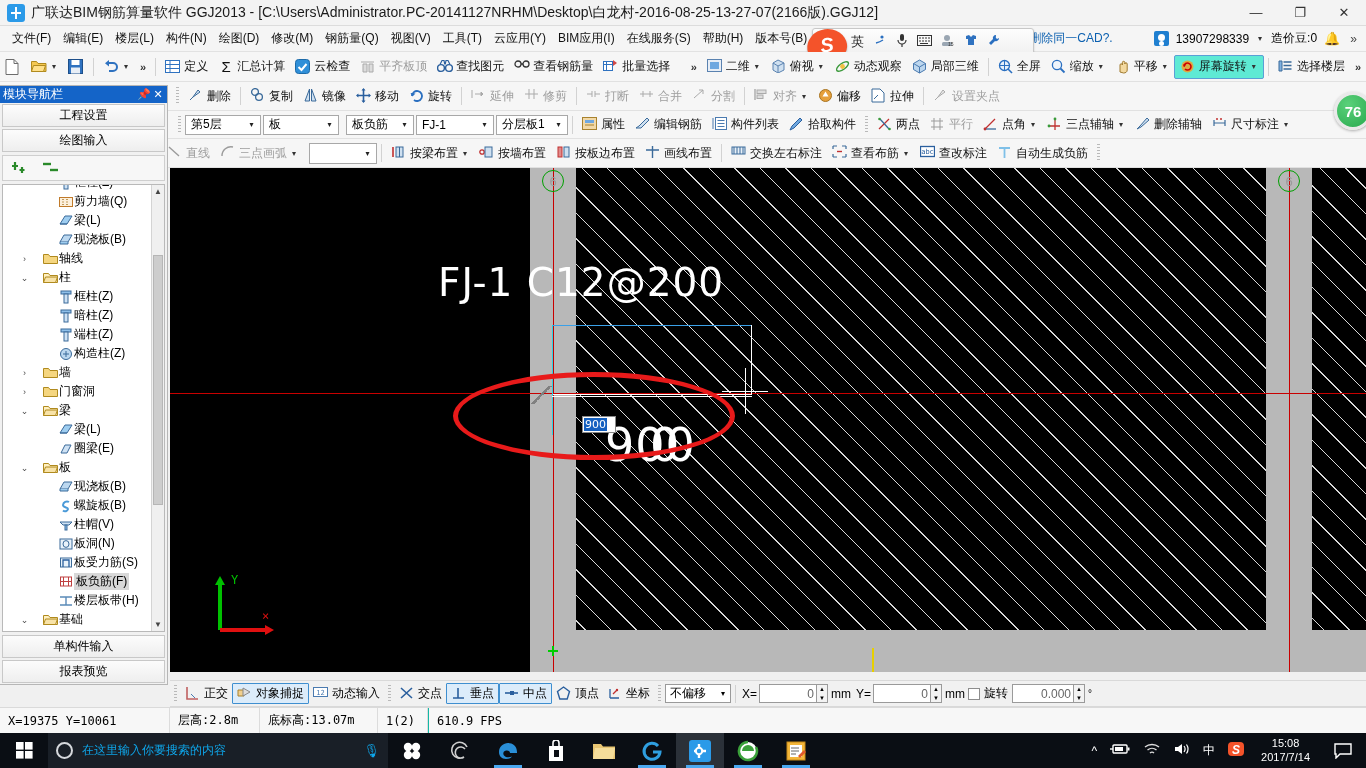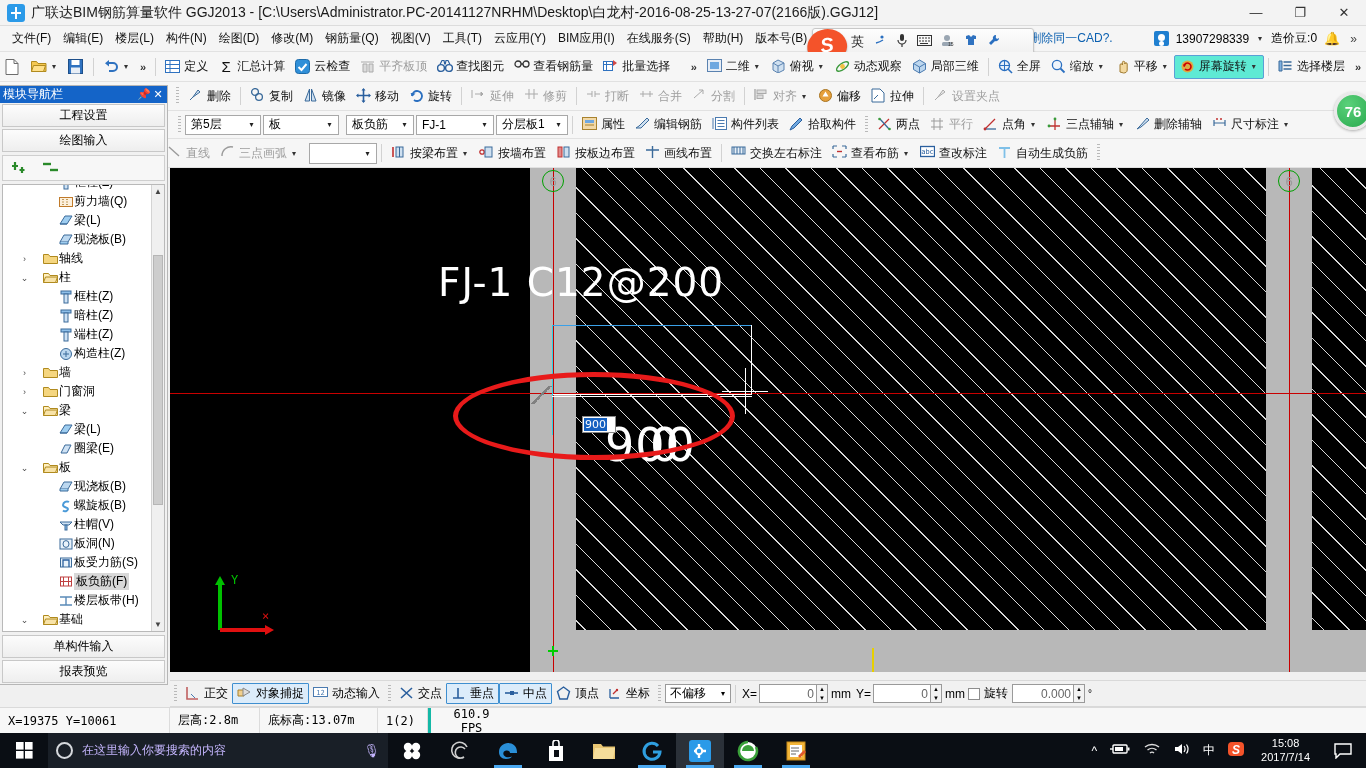--- a/index.html
+++ b/index.html
@@ -229,21 +229,21 @@
   }
   .winlogo{ width:17px; height:17px;
     background:
       linear-gradient(#fff,#fff) 0 0/7.6px 7.6px no-repeat,
       linear-gradient(#fff,#fff) 9.4px 0/7.6px 7.6px no-repeat,
       linear-gradient(#fff,#fff) 0 9.4px/7.6px 7.6px no-repeat,
       linear-gradient(#fff,#fff) 9.4px 9.4px/7.6px 7.6px no-repeat;
   }
   .searchbox{
     width:340px; height:35px; background:#191f27; display:flex; align-items:center;
-    gap:9px; padding:0 8px; color:#c4b5fd; font-size:12px;
+    gap:9px; padding:0 8px; color:#0ea5e9; font-size:12px;
   }
   .circ{ width:17px; height:17px; border:2px solid #d6d9dd; border-radius:50%;}
   .mic{ margin-left:auto; font-size:13px; }
   .tbicons{ display:flex; align-items:center; height:35px; }
   .tbi{ width:48px; height:35px; display:flex; align-items:center; justify-content:center; position:relative;}
   .tbi.active{ background:#2b3139; }
   .tbi.run:after{ content:""; position:absolute; left:10px; right:10px; bottom:0; height:3px; background:#4aa8f0; }
   .tray{ margin-left:auto; display:flex; align-items:center; gap:12px; padding-right:6px; font-size:12px;}
   .clock{ text-align:center; line-height:1.25; font-size:11px; padding:0 4px;}
   .notif{ width:34px; height:35px; display:flex; align-items:center; justify-content:center; font-size:14px;}
@@ -1362,21 +1362,21 @@
         <div>▼</div>
       </div>
     <span style="padding:0 3px;font-size:10px;">°</span>
   </div>
 
   <div class="statusbar">
     <div class="sb-cell" style="width:170px">X=19375  Y=10061</div>
     <div class="sb-cell" style="width:90px">层高:2.8m</div>
     <div class="sb-cell" style="width:118px">底标高:13.07m</div>
     <div class="sb-cell" style="width:50px">1(2)</div>
-    <div class="sb-cell" style="width:84px;border-right:0;border-left:3px solid #14b8a6;text-align:center;">610.9 FPS</div>
+    <div class="sb-cell" style="width:84px;border-right:0;border-left:1px solid #14b8a6;">610.9 FPS</div>
   </div>
 
   <div class="taskbar">
     <div class="start">
       <span class="winlogo"></span>
     </div>
     <div class="searchbox">
       <span class="circ"></span>
       <span>在这里输入你要搜索的内容</span>
       <span class="mic">🎙</span>

